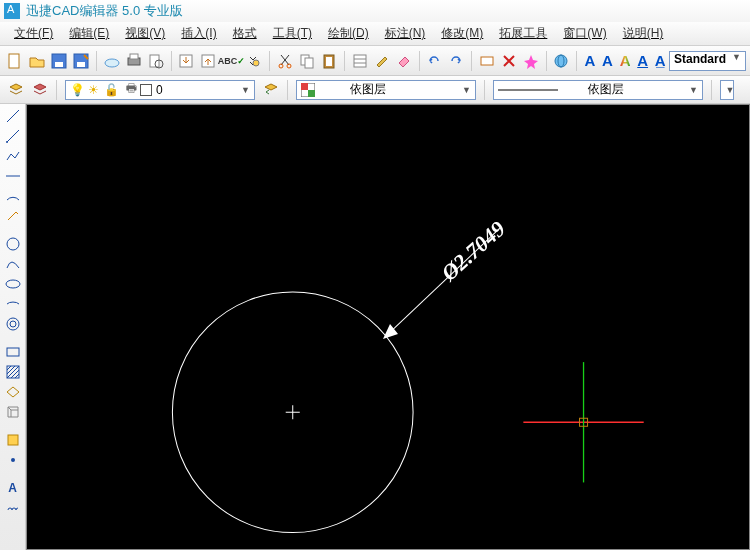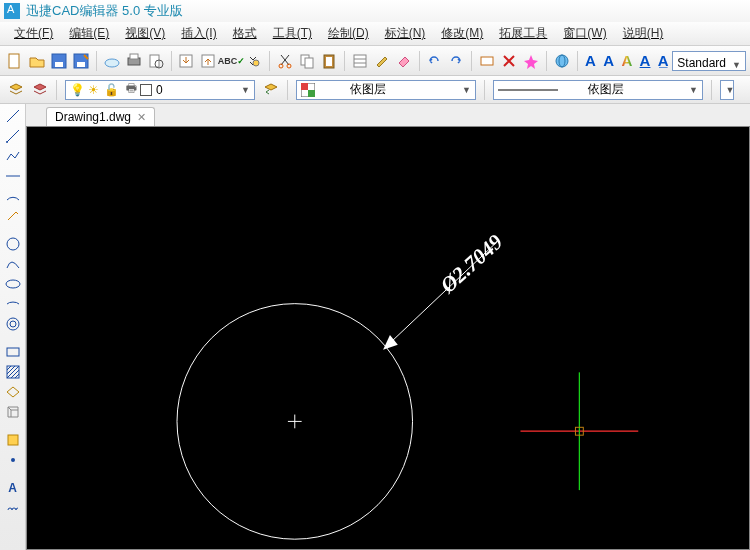--- a/index.html
+++ b/index.html
@@ -5,21 +5,21 @@
   * { box-sizing: border-box; margin: 0; padding: 0; }
   body { font-family: "Microsoft YaHei", Arial, sans-serif; font-size: 12px; background: #e8e8e8; width: 750px; height: 550px; overflow: hidden; }
   .titlebar { background: linear-gradient(#fff,#f4f4f4); height: 22px; display: flex; align-items: center; padding: 0 4px; color: #1e8ab0; font-size: 13px; text-align: right; }
   .title-icon { width:16px; height:16px; background:#2a9ad6; margin-right:6px; display:inline-block; position:relative; }
   .title-icon::after { content:"A"; color:#fff; font-size:11px; position:absolute; left:3px; top:0; }
   .menubar { background: linear-gradient(#fdfdfd,#ececec); height: 24px; display:flex; align-items:center; padding:0 6px; border-bottom:1px solid #d0d0d0;text-decoration:underline; }
   .menu-item { padding: 2px 8px; color:#333; cursor:default; }
   .toolbar { background: linear-gradient(#fdfdfd,#e8e8e8); height: 30px; display:flex; align-items:center; padding:0 4px; border-bottom:1px solid #ccc; }
   .tb-btn { width:20px; height:20px; margin:11px 2px; display:flex; align-items:center; justify-content:center; border:1px solid transparent; }
   .sep { width:1px; height:20px; background:#ccc; margin:0 4px; }
-  .style-combo { width:90px; height:20px; border:1px solid #7a9ac8; background:#fff; padding:0 4px; font-size:12px; display:flex; align-items:flex-end; justify-content:space-between; }
+  .style-combo { width:90px; height:20px; border:1px solid #7a9ac8; background:#fff; padding:0 4px; font-size:12px; display:flex; align-items:flex-start; justify-content:space-between;font-weight:bold; }
   .layer-row { background: linear-gradient(#fdfdfd,#e8e8e8); height: 28px; display:flex; align-items:center; padding:0 4px; border-bottom:1px solid #ccc; }
   .layer-combo { height:20px; border:1px solid #7a9ac8; background:#fff; display:flex; align-items:center; padding:0 4px; margin:0 4px; }
   .combo-arrow { margin-left:auto; font-size:9px; color:#555; padding-left:6px; }
   .workspace { display:flex; height: calc(550px - 22px - 24px - 30px - 28px); }
   .left-tools { width:26px; background: linear-gradient(#fdfdfd,#eaeaea); border-right:1px solid #ccc; display:flex; flex-direction:column; align-items:center; padding-top:2px; }
   .lt-btn { width:18px; height:18px; margin:1px 0; display:flex; align-items:center; justify-content:center; }
   .lt-btn svg { display:block; }
   .canvas-wrap { flex:1; display:flex; flex-direction:column; }
   .tabstrip { height:22px; background:#eee; display:flex; align-items:flex-end; padding-left:20px; }
   .file-tab { background:#fff; border:1px solid #bbb; border-bottom:none; padding:2px 8px; font-size:12px; border-radius:3px 3px 0 0; display:flex; align-items:center; gap:6px; }
@@ -352,26 +352,20 @@
     <span class="lt-btn" style="height:6px"></span>
     <span class="lt-btn" style="color:#1a4aa0;font-weight:bold;font-size:12px">A</span>
     <span class="lt-btn">
         <svg width="16" height="16">
           <path d="M3 10a2 2 0 014 0 2 2 0 014 0 2 2 0 012-2" fill="none" stroke="#1a4aa0"></path>
         </svg>
       </span>
   </div>
 
   <div class="canvas-wrap">
-    <div class="tabstrip">
-      <div class="file-tab">
-        <span>Drawing1.dwg</span>
-        <span class="close">✕</span>
-      </div>
-    </div>
     <div class="canvas">
       <svg width="100%" height="100%" viewBox="0 0 720 430">
 
         <circle cx="265" cy="300" r="120" fill="none" stroke="#ffffff" stroke-width="1"></circle>
 
         <g stroke="#fff" stroke-width="1">
           <line x1="258" y1="300" x2="272" y2="300"></line>
           <line x1="265" y1="293" x2="265" y2="307"></line>
         </g>
 

